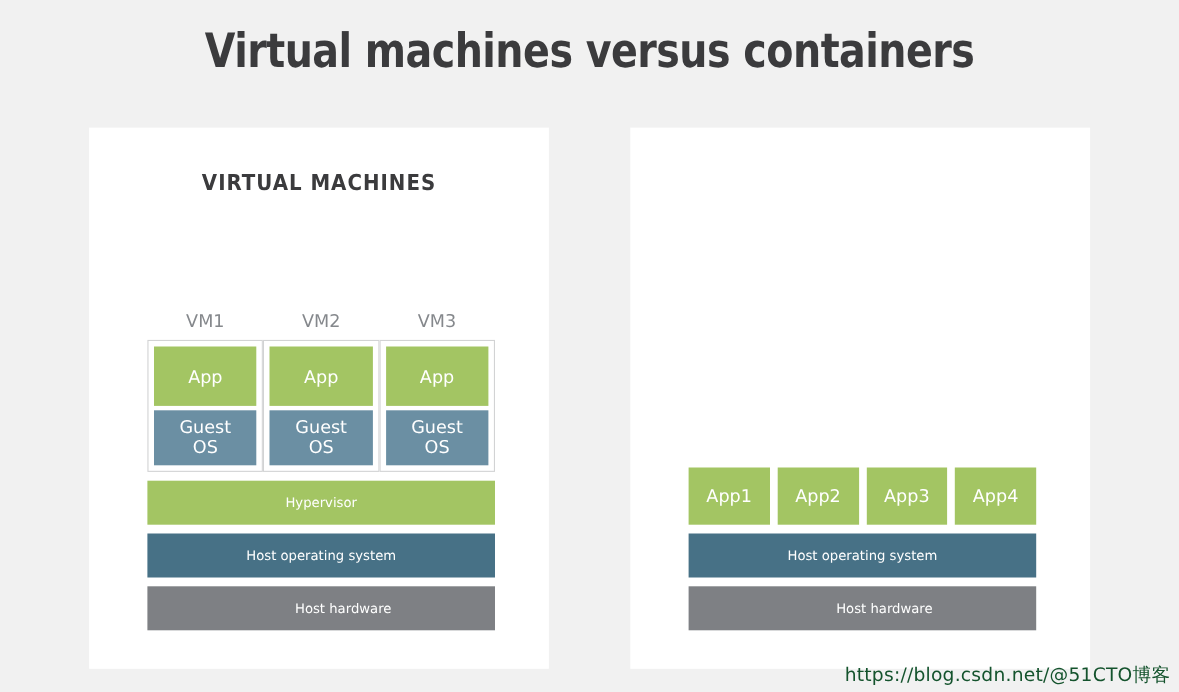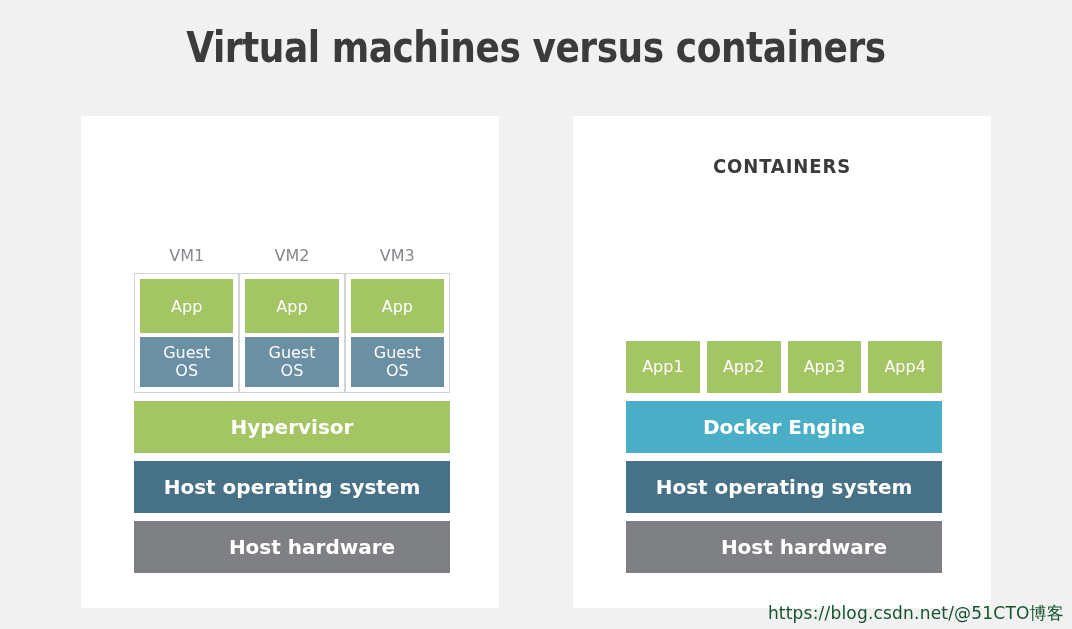--- a/index.html
+++ b/index.html
@@ -118,28 +118,27 @@
     height: 52px;
     display: flex;
     align-items: center;
     justify-content: center;
     text-align: center;
     line-height: 1.15;
   }
 
   
   .layer {
-    height: 52px;
-    display: flex;
-    align-items: center;
-    justify-content: center;
-    color: #ffffff;
-    font-size: 20px;
-    margin-bottom: 8px;
-    font-weight: bold;
+    height: 40px;
+    display: flex;
+    align-items: center;
+    justify-content: center;
+    color: #ffffff;
+    font-size: 12px;
+    margin-bottom: 8px;
   }
   .layer:last-child { margin-bottom: 0; }
   .layer.green  { background: #a3c563; }
   .layer.teal   { background: #4aafc6; }
   .layer.navy   { background: #477186; }
   .layer.gray   { background: #7e8084; padding-left: 40px; }
 
   .watermark {
     position: absolute;
     right: 8px;
@@ -151,20 +150,21 @@
   }
 </style>
 </head>
 <body>
 
 <h1 class="page-title">Virtual machines versus containers</h1>
 
 <div class="panels">
 
   <div class="panel">
+    <div class="panel-title">VIRTUAL MACHINES</div>
 
     <div class="stack">
 
       <div class="vm-row">
 
         <div class="vm-col">
           <div class="vm-label">VM1</div>
           <div class="vm-box">
             <div class="vm-app">App</div>
             <div class="vm-guest">Guest<br>OS</div>
@@ -190,21 +190,20 @@
       </div>
 
       <div class="layer green">Hypervisor</div>
       <div class="layer navy">Host operating system</div>
       <div class="layer gray">Host hardware</div>
 
     </div>
   </div>
 
   <div class="panel">
-    <div class="panel-title">CONTAINERS</div>
 
     <div class="stack">
 
       <div class="capp-row">
         <div class="capp">
           <span>App</span>
             <br>
           <span>1</span>
         </div>
         <div class="capp">
@@ -217,21 +216,20 @@
             <br>
           <span>3</span>
         </div>
         <div class="capp">
           <span>App</span>
             <br>
           <span>4</span>
         </div>
       </div>
 
-      <div class="layer teal">Docker Engine</div>
       <div class="layer navy">Host operating system</div>
       <div class="layer gray">Host hardware</div>
 
     </div>
   </div>
 
 </div>
 
 <div class="watermark">https://blog.csdn.net/@51CTO博客</div>
 

